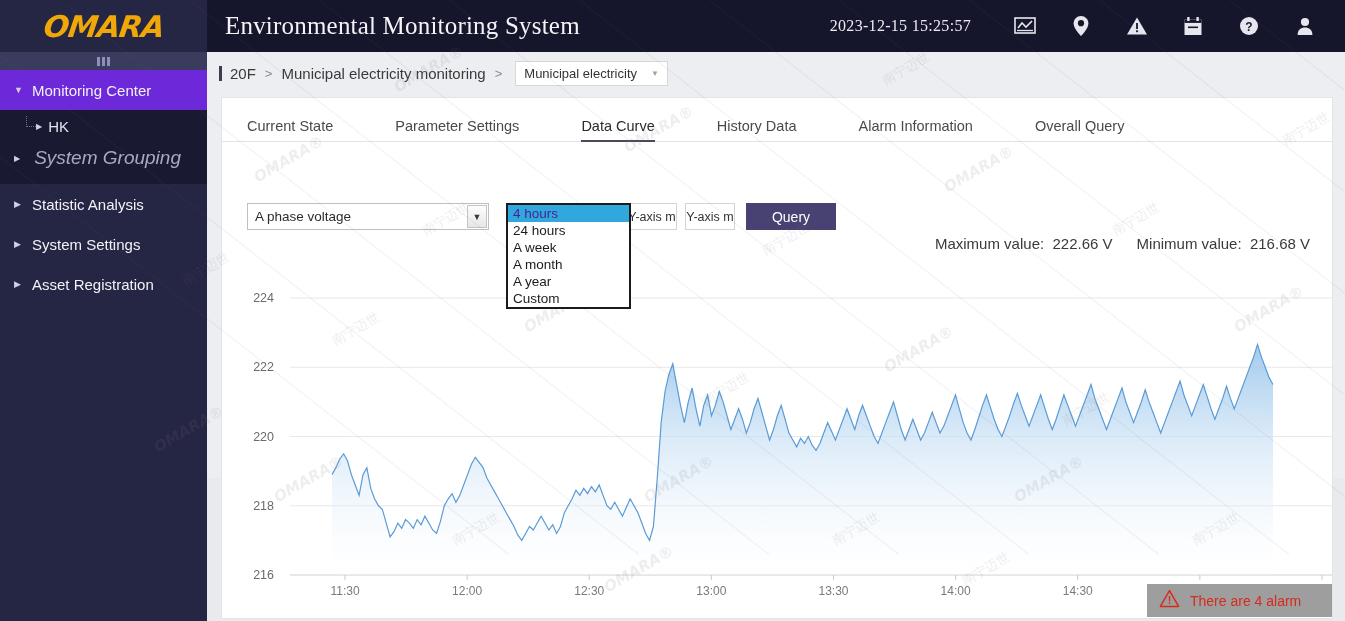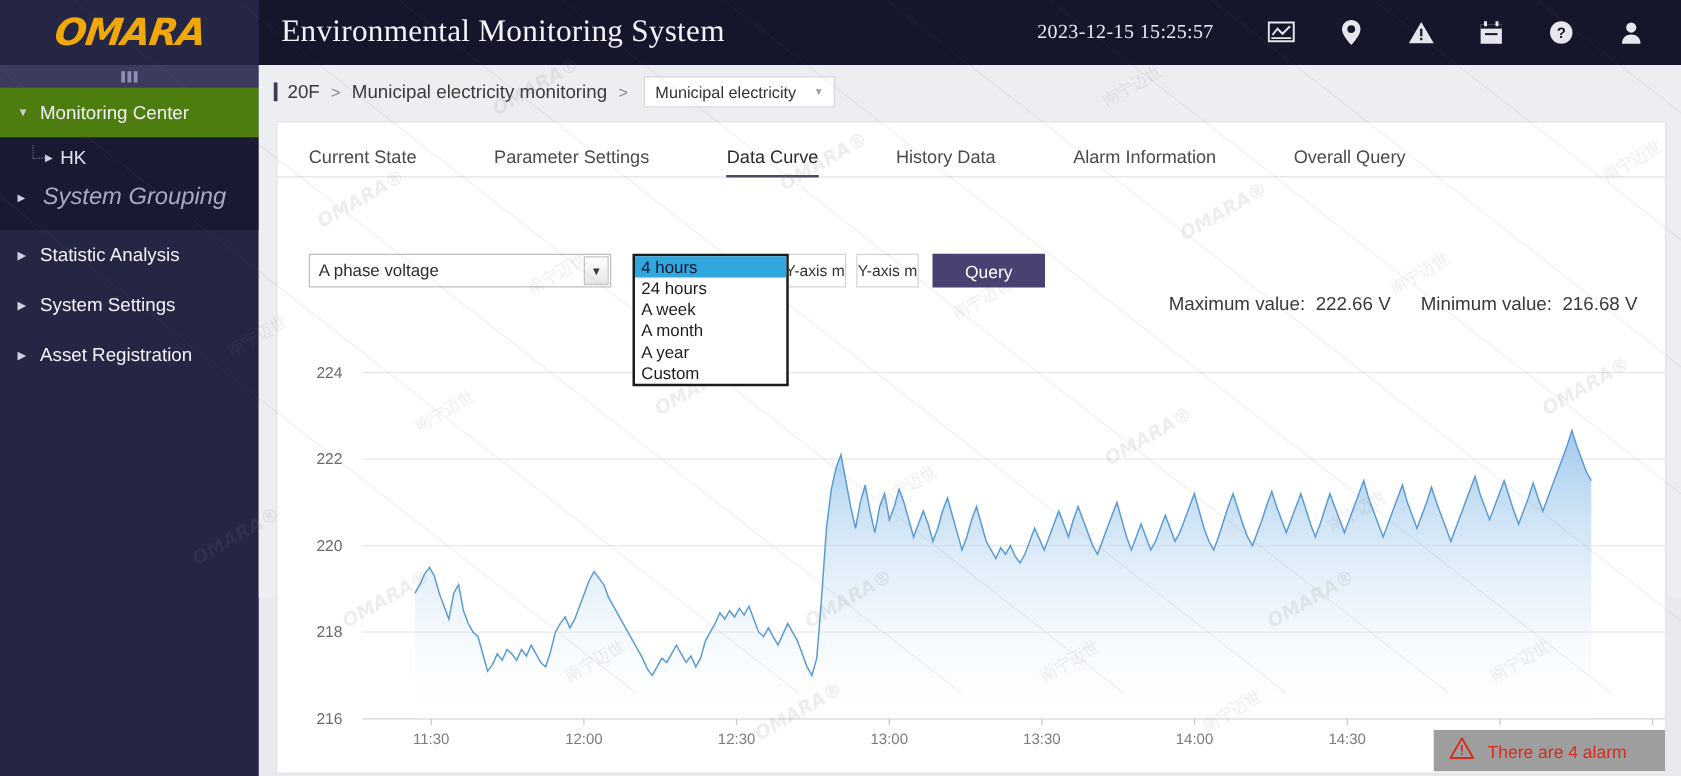--- a/index.html
+++ b/index.html
@@ -86,21 +86,21 @@
     display: block; width: 3px; height: 9px; background: #8d8fb8;
   }
   .nav-group-hdr {
     height: 40px;
     display: flex; align-items: center;
     padding-left: 14px;
     color: #f2f2f7;
     font-size: 15px;
     cursor: pointer;
   }
-  .nav-group-hdr.open { background: #4d7c0f; }
+  .nav-group-hdr.open { background: #6d28d9; }
   .caret {
     width: 14px; display: inline-block;
     color: #cfd0e2; font-size: 9px; line-height: 1;
     margin-right: 4px;
   }
   .caret.down::before { content: "\25BC"; }
   .caret.right::before { content: "\25B6"; }
   .submenu { background: #191932; padding-bottom: 10px; }
   .sub-item {
     height: 32px;
@@ -227,21 +227,21 @@
     padding: 0;
   }
   .range-opt {
     font-size: 13.5px;
     color: #1c1c1c;
     padding: 1px 0 1px 5px;
     line-height: 15px;
     cursor: pointer;
     white-space: nowrap;
   }
-  .range-opt.sel { background: #31a8dd; color: #0f172a; }
+  .range-opt.sel { background: #31a8dd; color: #4c1d95; }
 
   .yaxis-btn {
     margin-left: 8px;
     width: 50px; height: 27px;
     border: 1px solid #d4d4d4;
     background: #fff;
     font-size: 12.5px; color: #333;
     display: flex; align-items: center; justify-content: center;
     overflow: hidden;
     white-space: nowrap;

